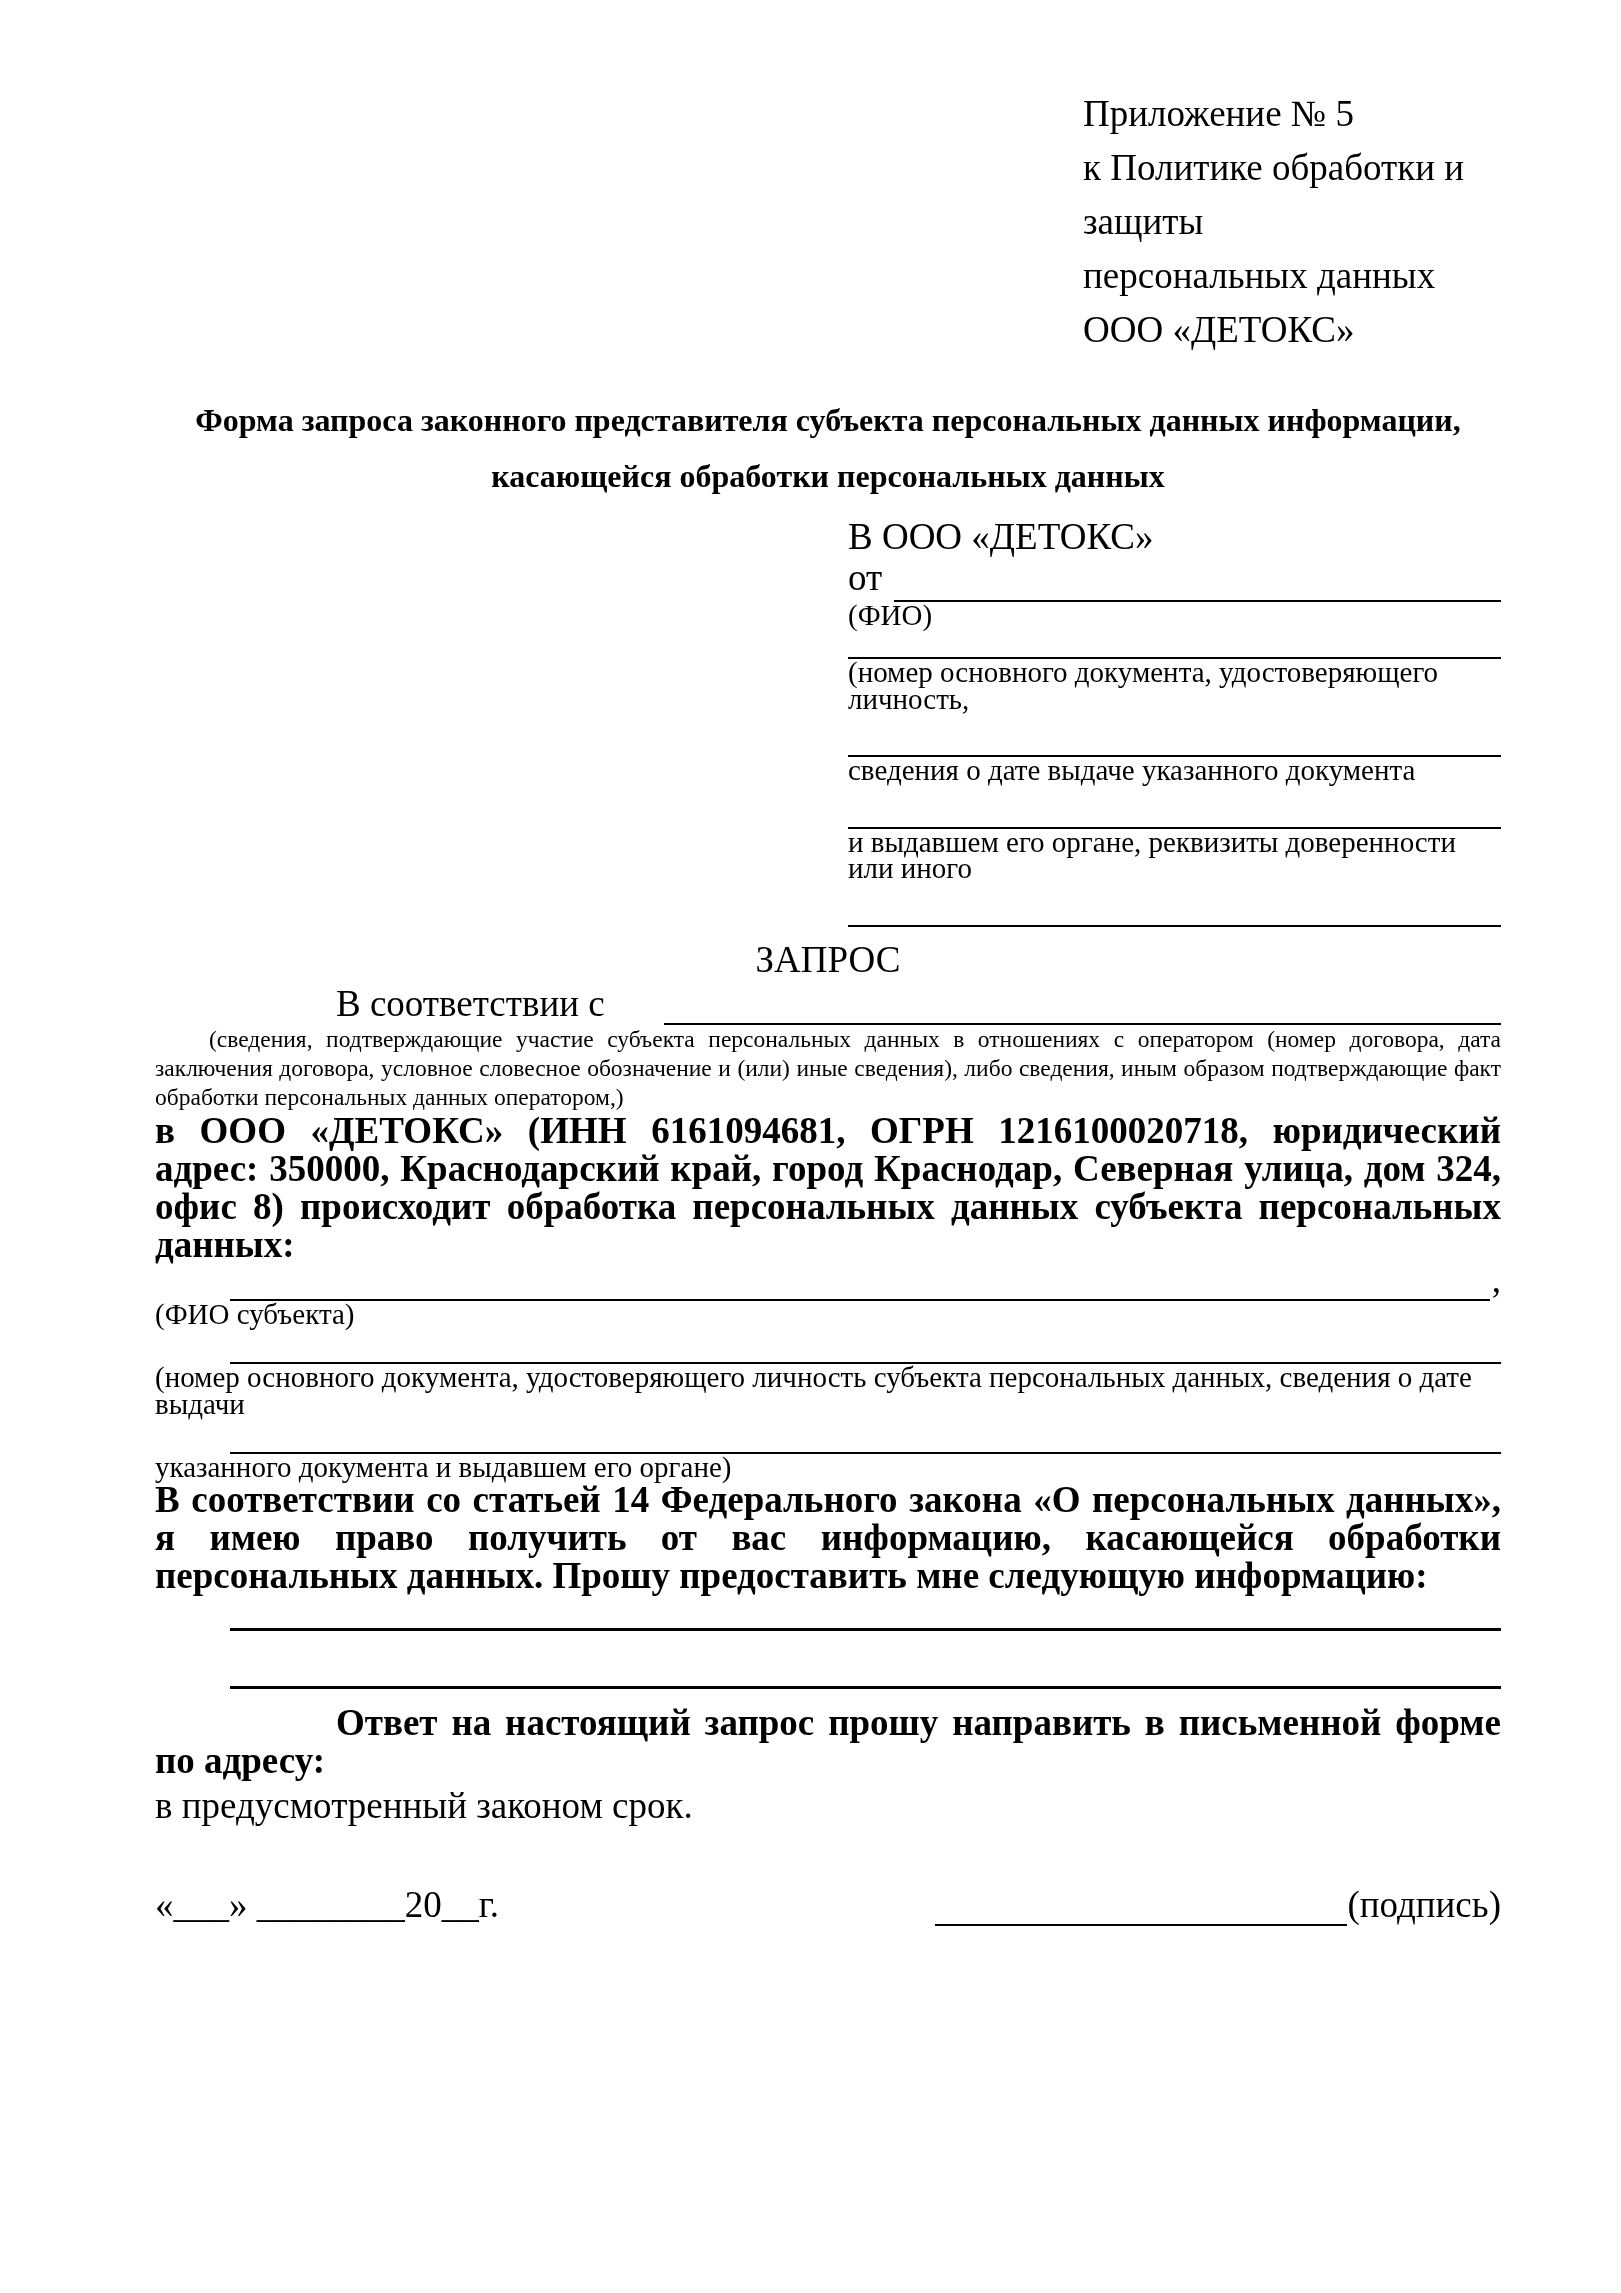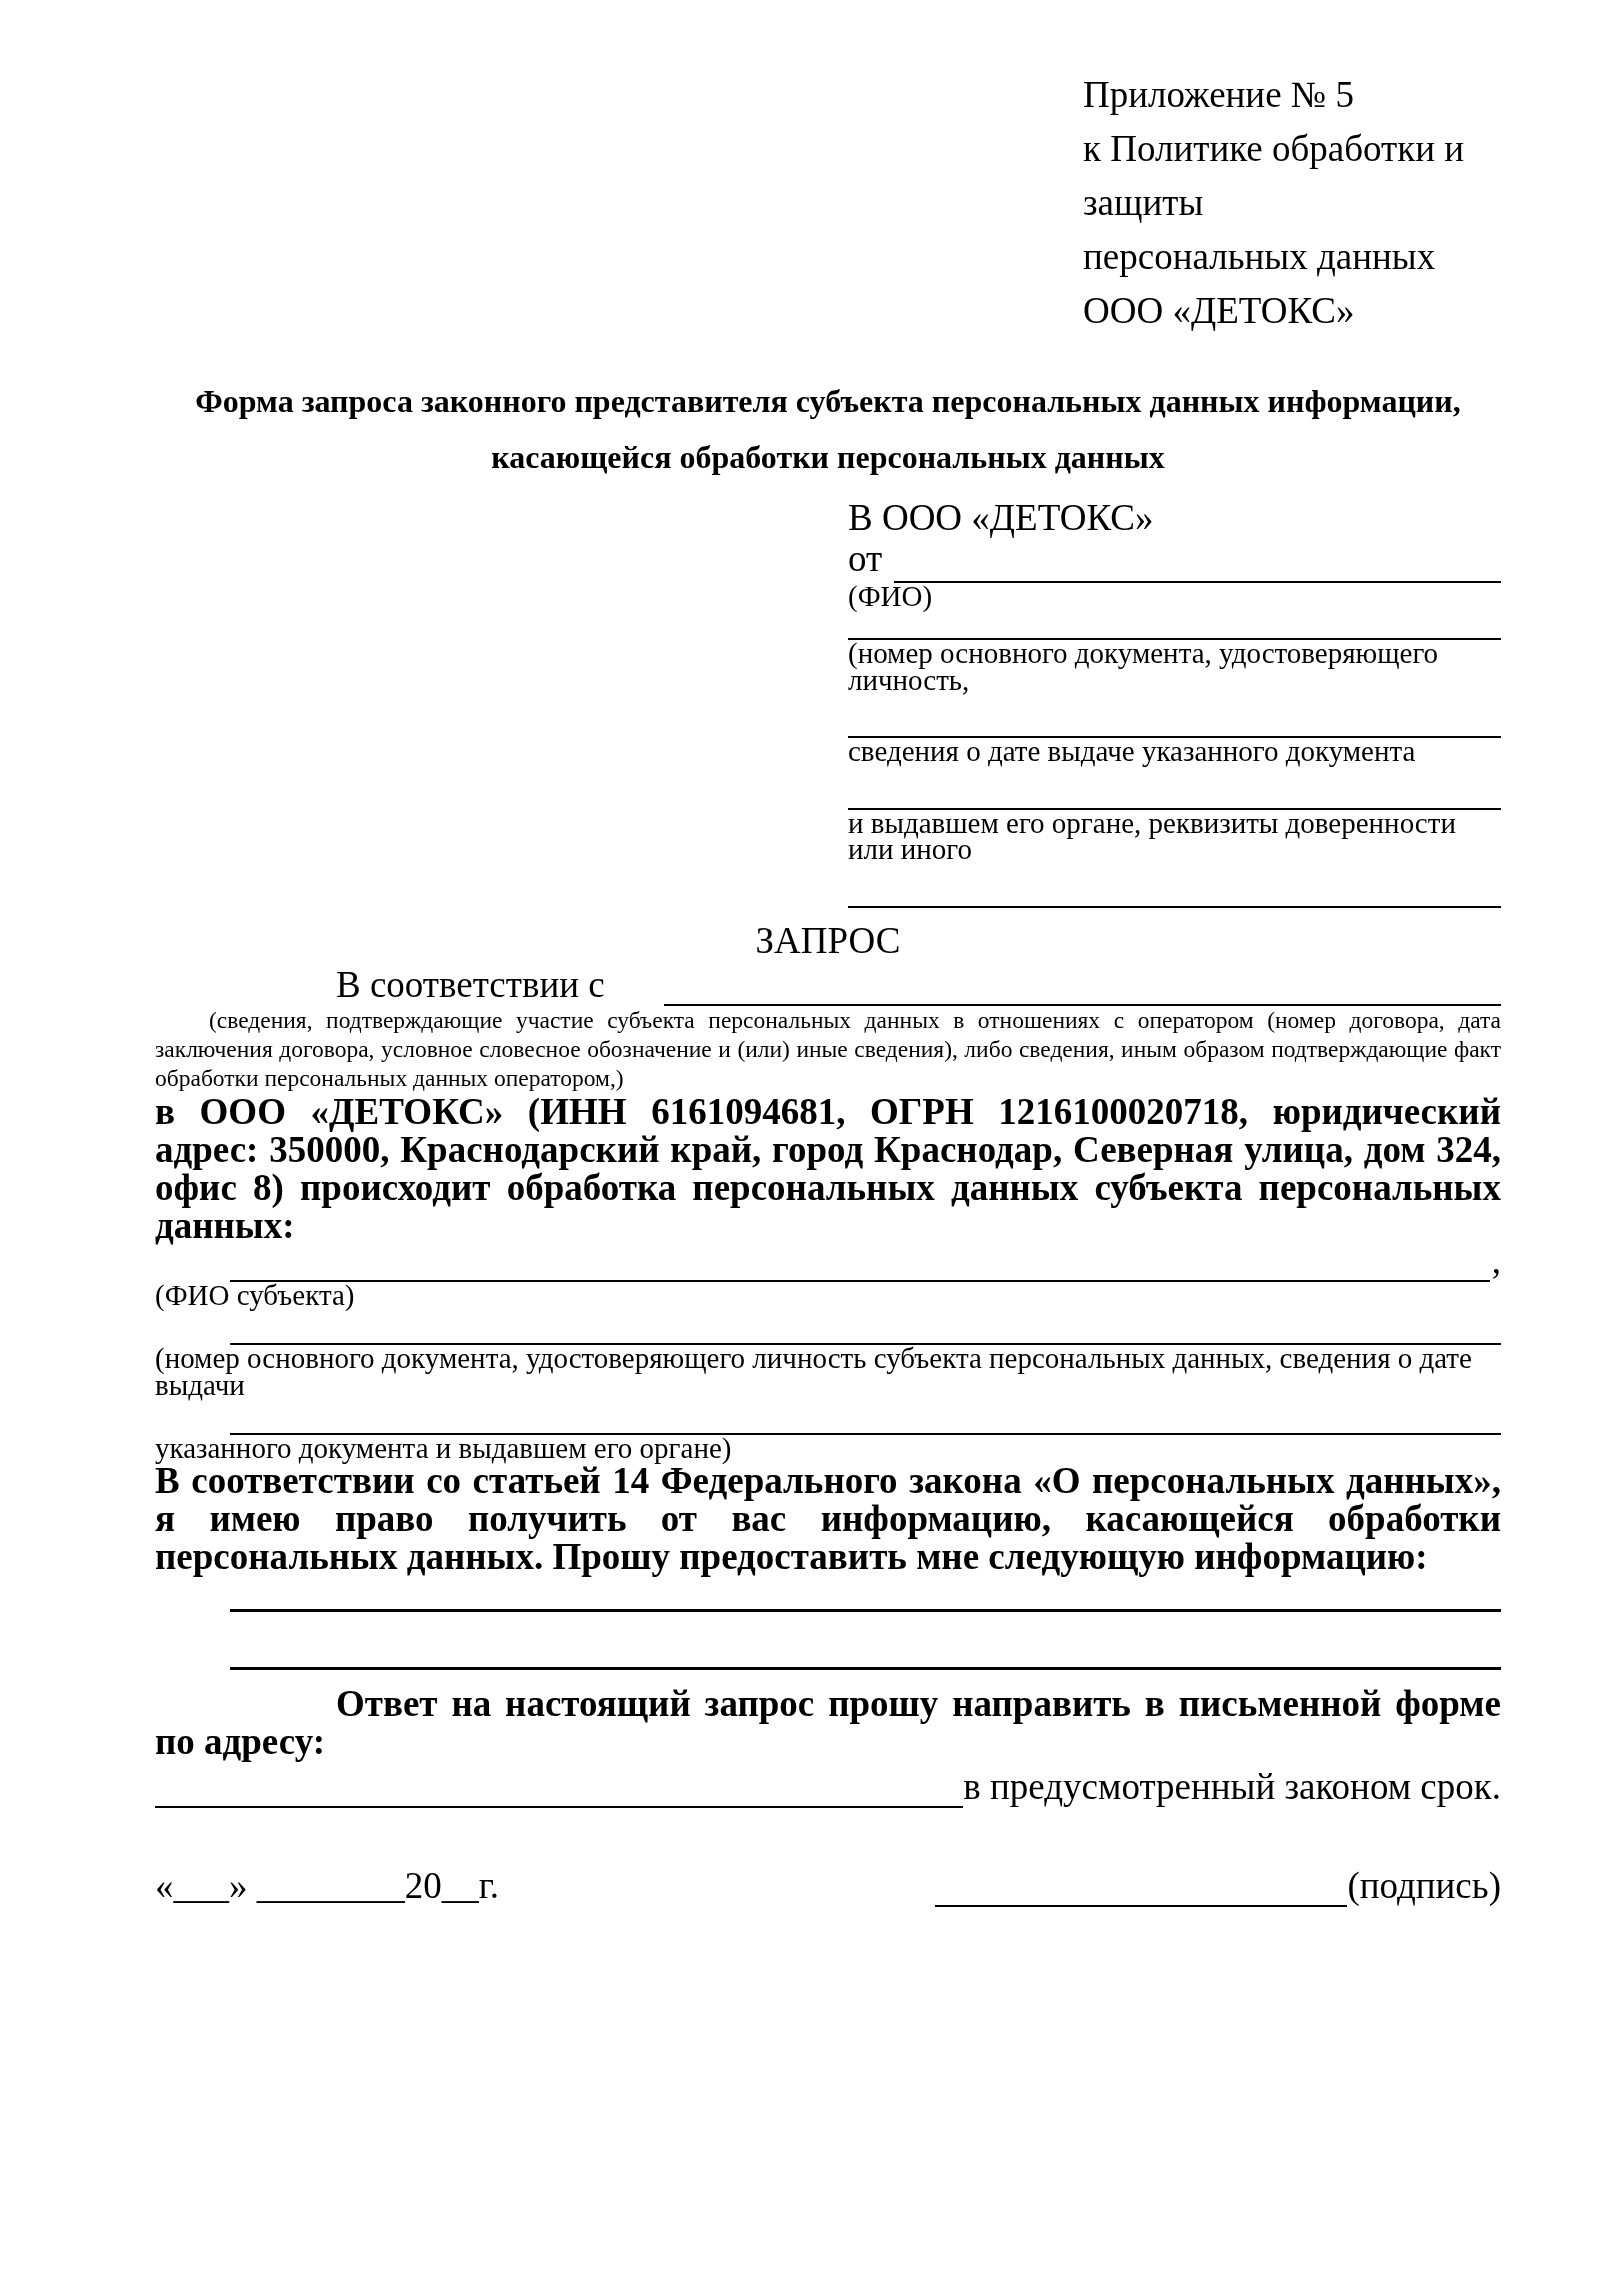--- a/index.html
+++ b/index.html
@@ -5,21 +5,21 @@
   html,body { margin:0; padding:0; background:#ffffff; }
   .page {
     position: relative;
     width: 1621px;
     height: 2294px;
     margin: 0 auto;
     background: #ffffff;
     color: #000000;
     font-family: "Liberation Serif", "DejaVu Serif", serif;
     box-sizing: border-box;
-    padding: 68px 120px 0 155px;
+    padding: 87px 120px 0 155px;
     overflow: hidden;
   }
   .hdr { margin-left: 928px; font-size: 37px; line-height: 54px; }
   .title {
     margin-top: 35px;
     text-align: center;
     font-weight: bold;
     font-size: 32px;
     line-height: 56px;
   }
@@ -35,21 +35,21 @@
   .accrow { display: flex; height: 43px; font-size: 37px; gap: 46px; }
   .accrow .lbl { padding-left: 181px; padding-right: 13.7px; white-space: nowrap; }
   .acccap { font-size: 23.5px; line-height: 29px; text-align: justify; text-indent: 54px; }
   .para { font-size: 37px; line-height: 38px; text-align: justify; font-weight: bold; }
   .ulrow { display: flex; align-items: flex-end; height: 37px; margin-left: 75px; font-size: 37px; }
   .ulrow .suffix { padding-left: 2px; }
   .bline { margin-left: 75px; border-bottom: 3.9px solid #000; }
   .bl1 { height: 33px; }
   .bl2 { height: 55px; }
   .reply { text-indent: 181px; margin-top: 15.7px; }
-  .replyrow { display: flex; align-items: flex-end; height: 47px; font-size: 37px; }
+  .replyrow { display: flex; align-items: flex-start; height: 47px; font-size: 37px; flex-direction: column; }
   .replyrow .suffix { white-space: nowrap; }
   .bottom {
     margin-top: 56px;
     display: flex;
     justify-content: space-between;
     align-items: flex-start;
     font-size: 37px;
     line-height: 43px;
   }
   .sig { display: flex; align-items: flex-end; }

